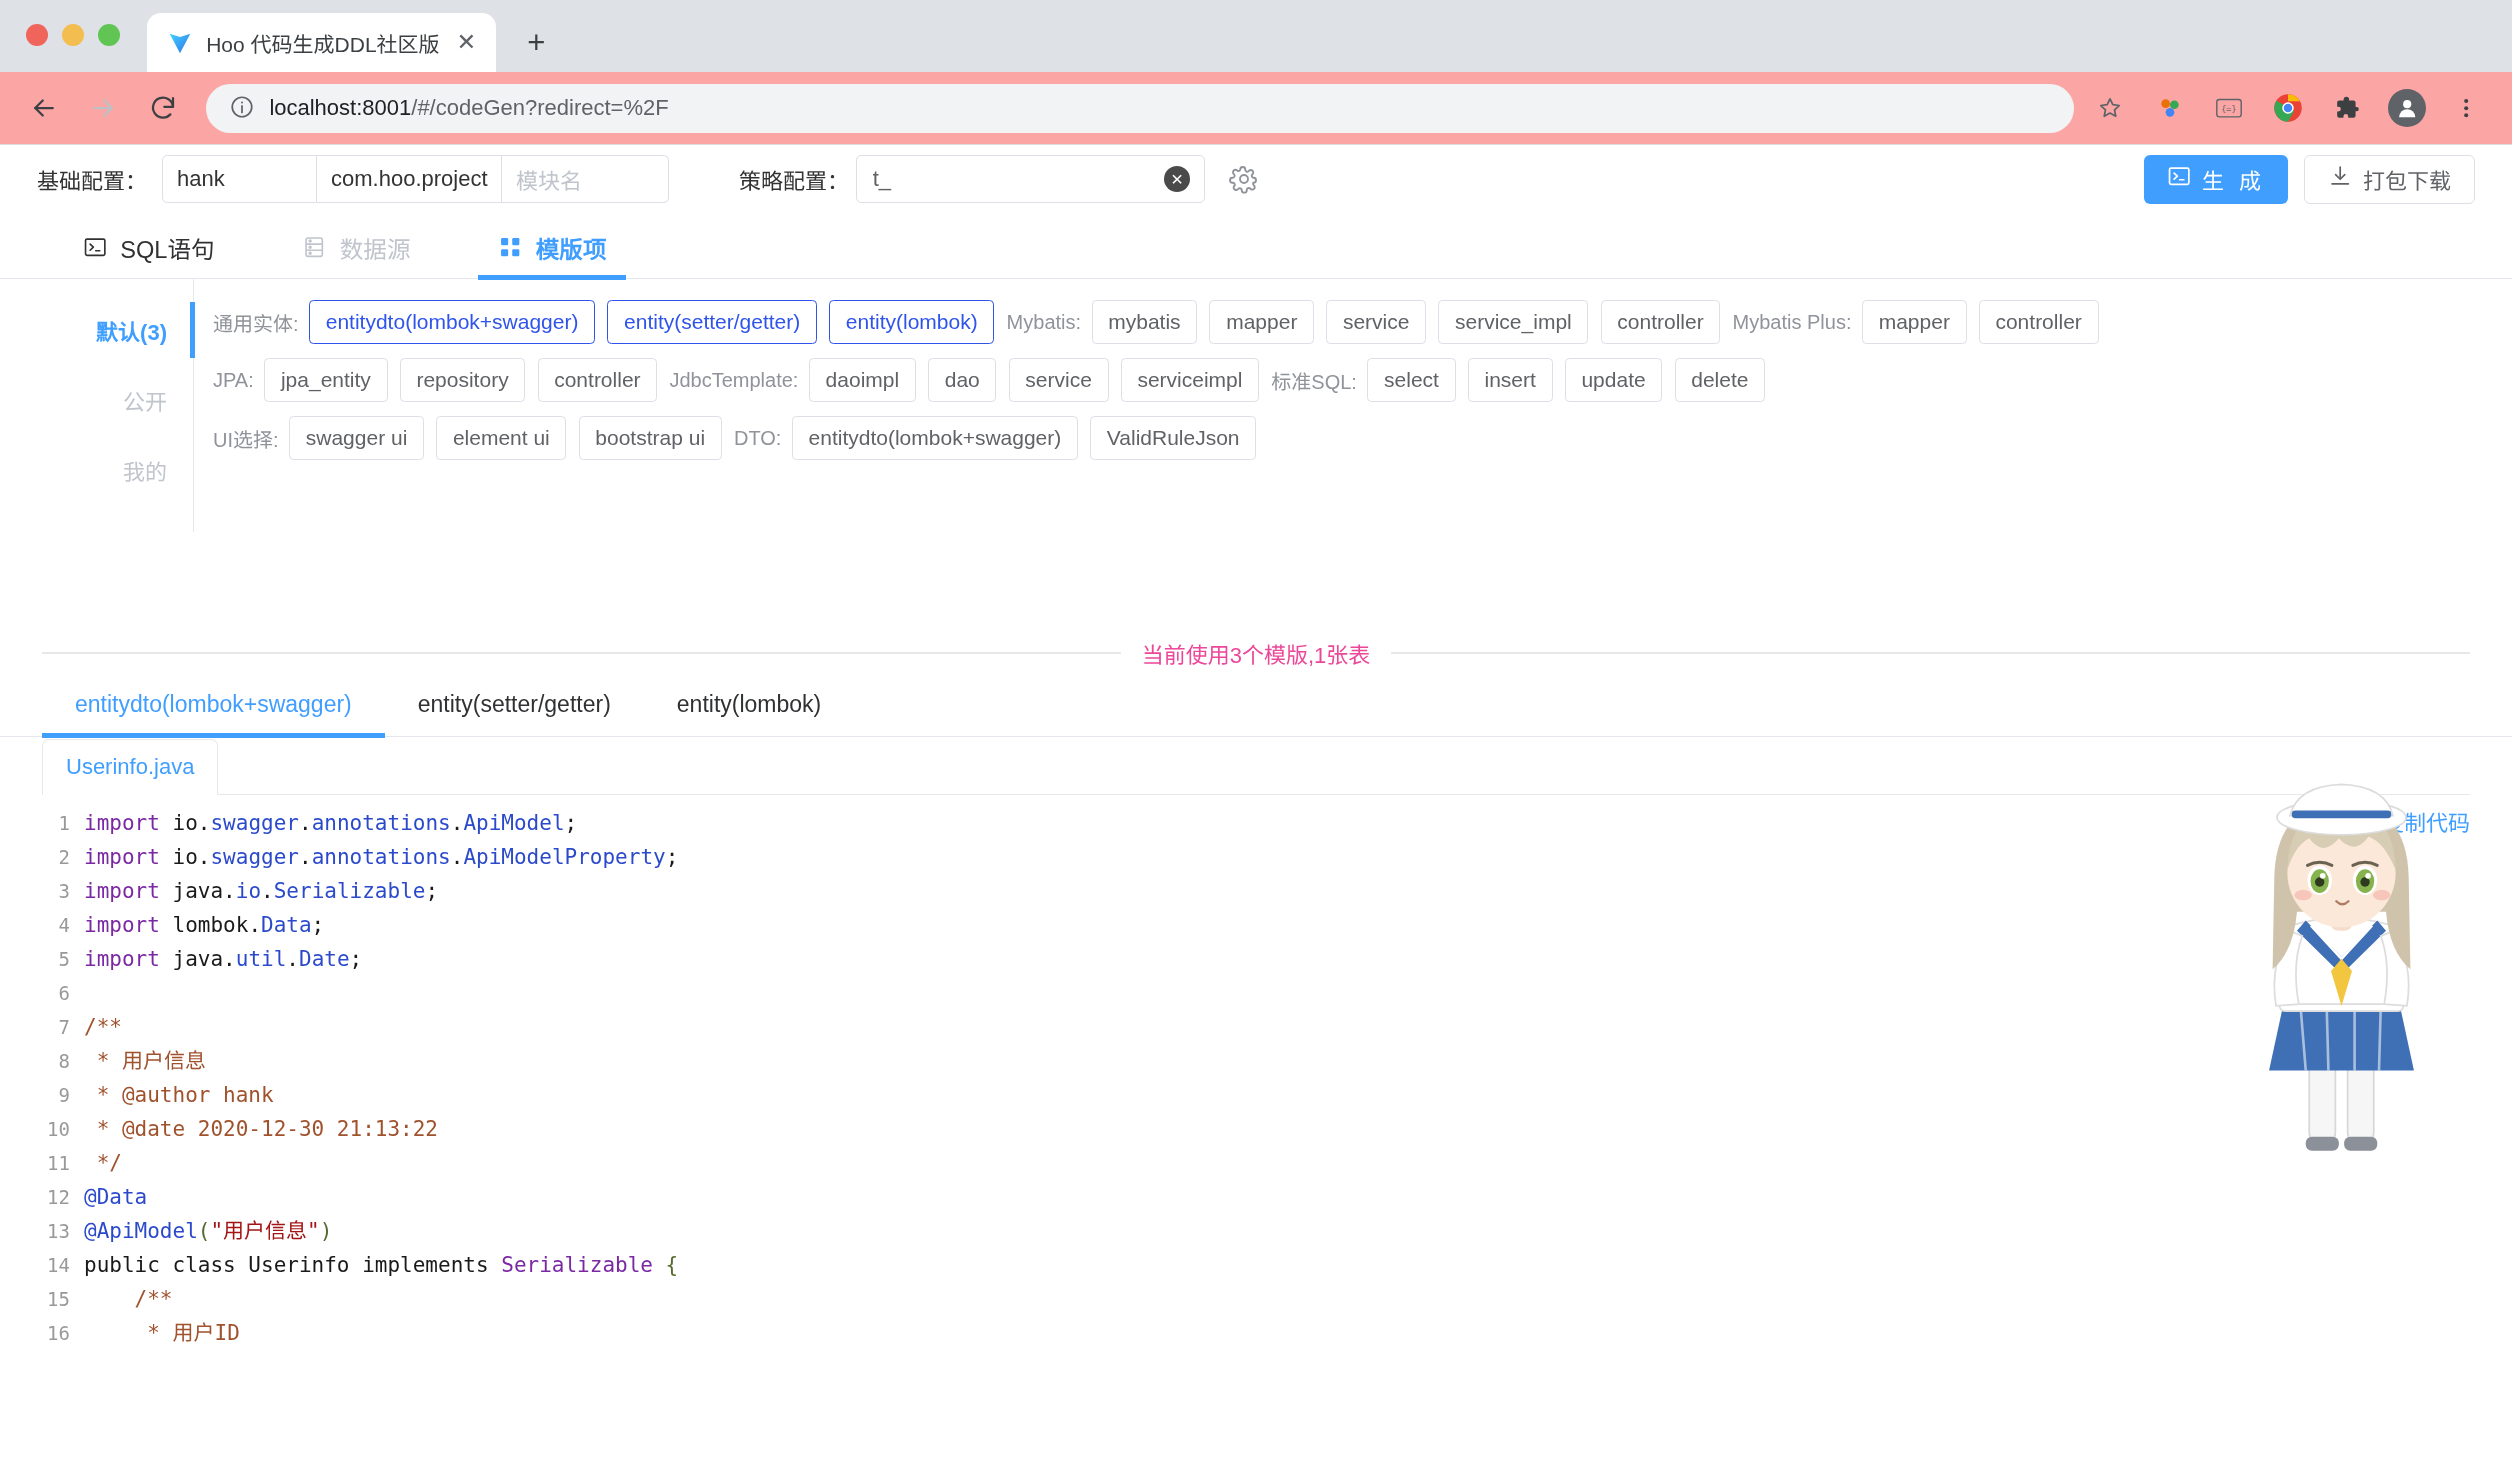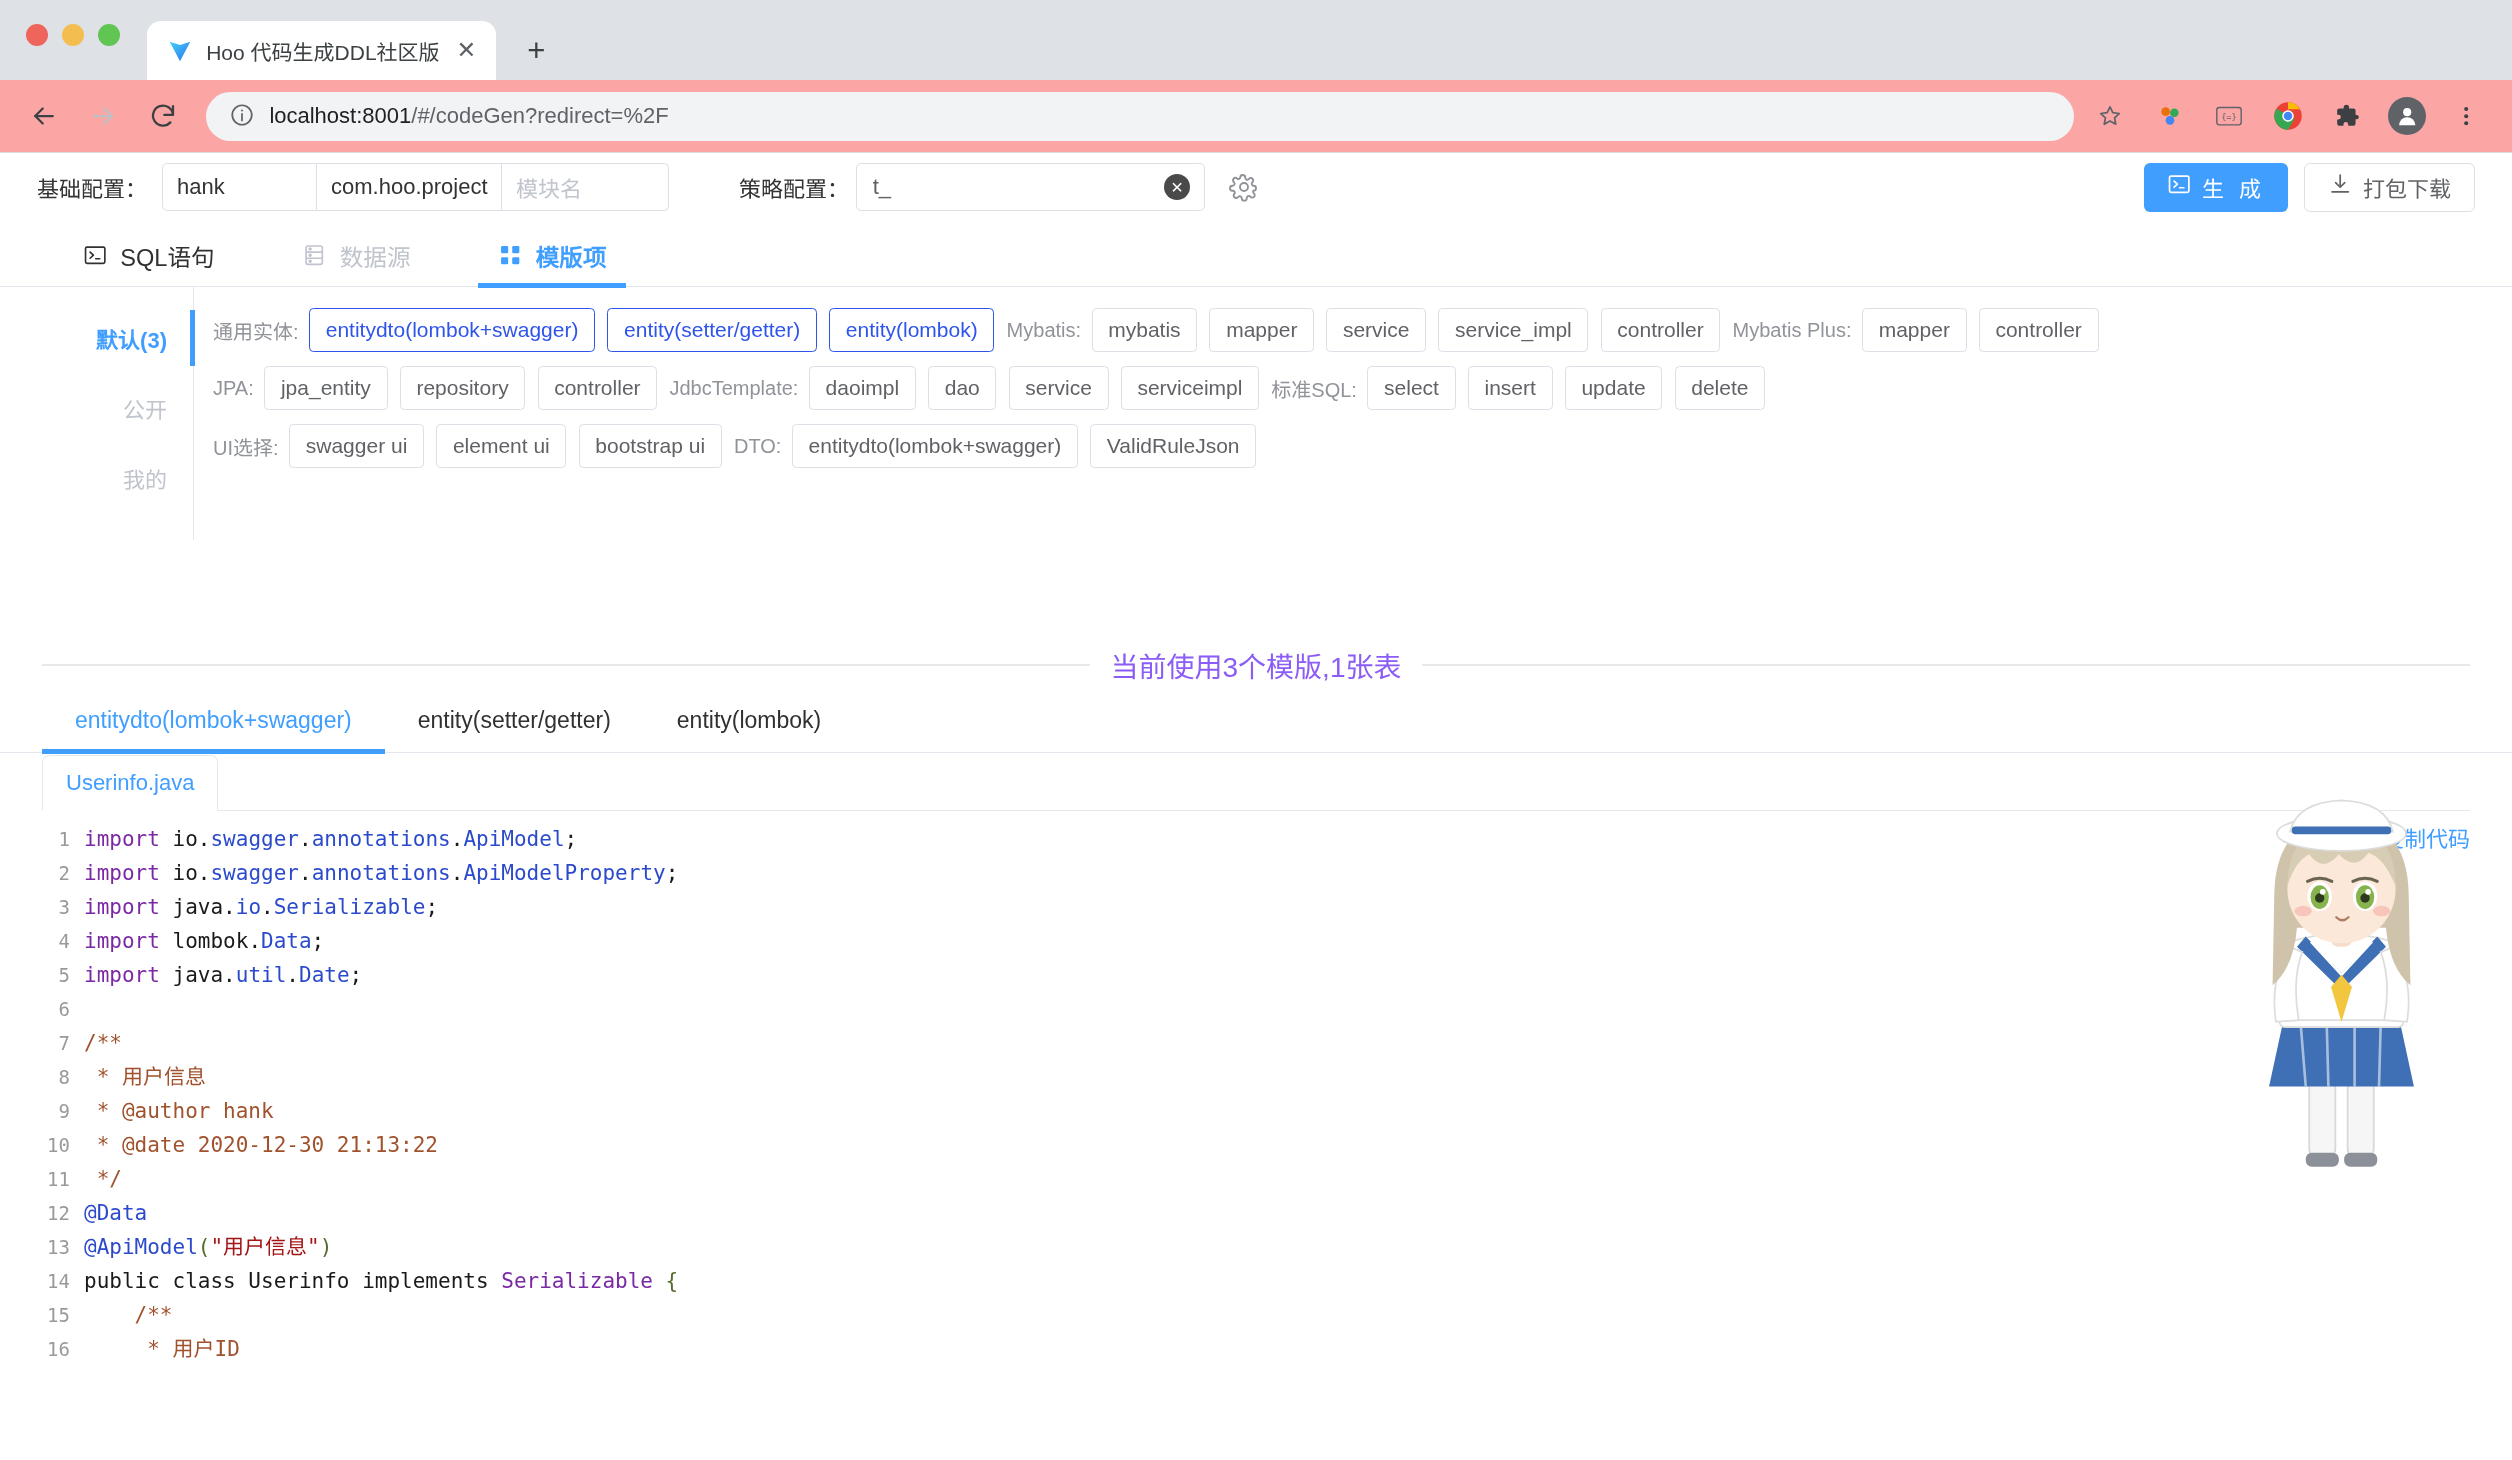--- a/index.html
+++ b/index.html
@@ -7,21 +7,21 @@
   html, body {
     width: 2512px; height: 1460px;
     overflow: hidden;
     background: #ffffff;
     font-family: "Liberation Sans", "DejaVu Sans", sans-serif;
     -webkit-font-smoothing: antialiased;
   }
 
   
   .browser-chrome { width: 100%; background: #dee1e6; }
-  .tabstrip { height: 80px; display: flex; align-items: flex-end; padding-left: 21px; position: relative; }
+  .tabstrip { height: 72px; display: flex; align-items: flex-end; padding-left: 21px; position: relative; }
   .traffic-lights { display: flex; align-items: center; gap: 14px; position: absolute; left: 26px; top: 24.4px; }
   .tl { width: 22px; height: 22px; border-radius: 50%; }
   .tl.red { background: #f0655b; }
   .tl.yellow { background: #f4bd4f; }
   .tl.green { background: #61c554; }
 
   .tab {
     margin-left: 126px;
     width: 349px; height: 59px;
     background: #ffffff;
@@ -166,21 +166,21 @@
   .chip.selected { border: 1.7px solid #2f54eb; color: #2f54eb; }
 
   
   .count-row {
     margin-top: 105px;
     display: flex; align-items: center;
     padding: 0 42px;
     gap: 21px;
   }
   .count-line { flex: 1 1 auto; height: 1.7px; background: #e8e8e8; }
-  .count-text { font-size: 28px; color: #8b5cf6; white-space: nowrap; }
+  .count-text { font-size: 22px; color: #ec4899; white-space: nowrap; }
 
   
   .code-tabs {
     height: 68px; display: flex; align-items: flex-end;
     padding-left: 42px;
     border-bottom: 1.7px solid #e4e7ed;
   }
   .code-tab {
     height: 63px; display:flex; align-items:center;
     padding: 0 33px; font-size: 23px; color: #303133;

